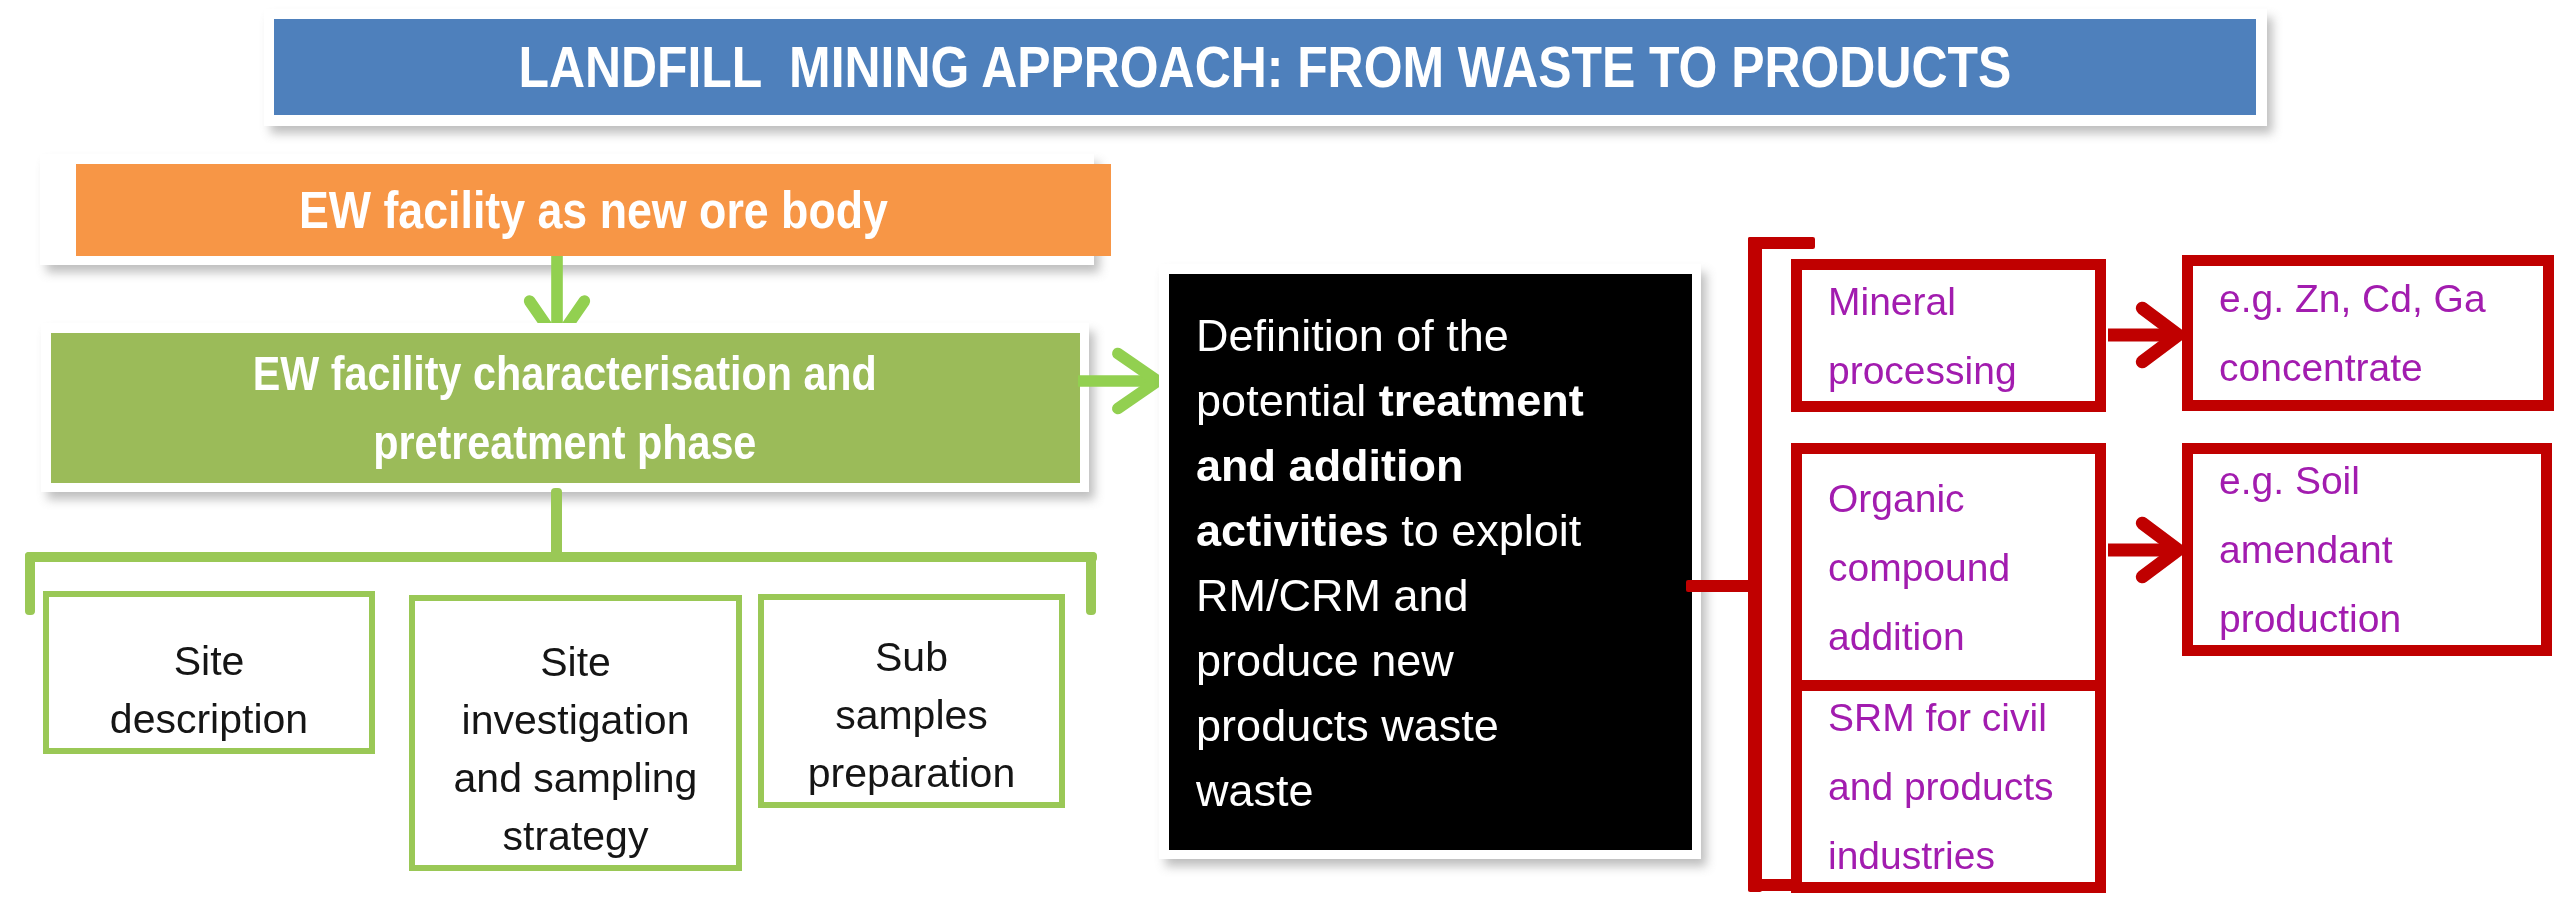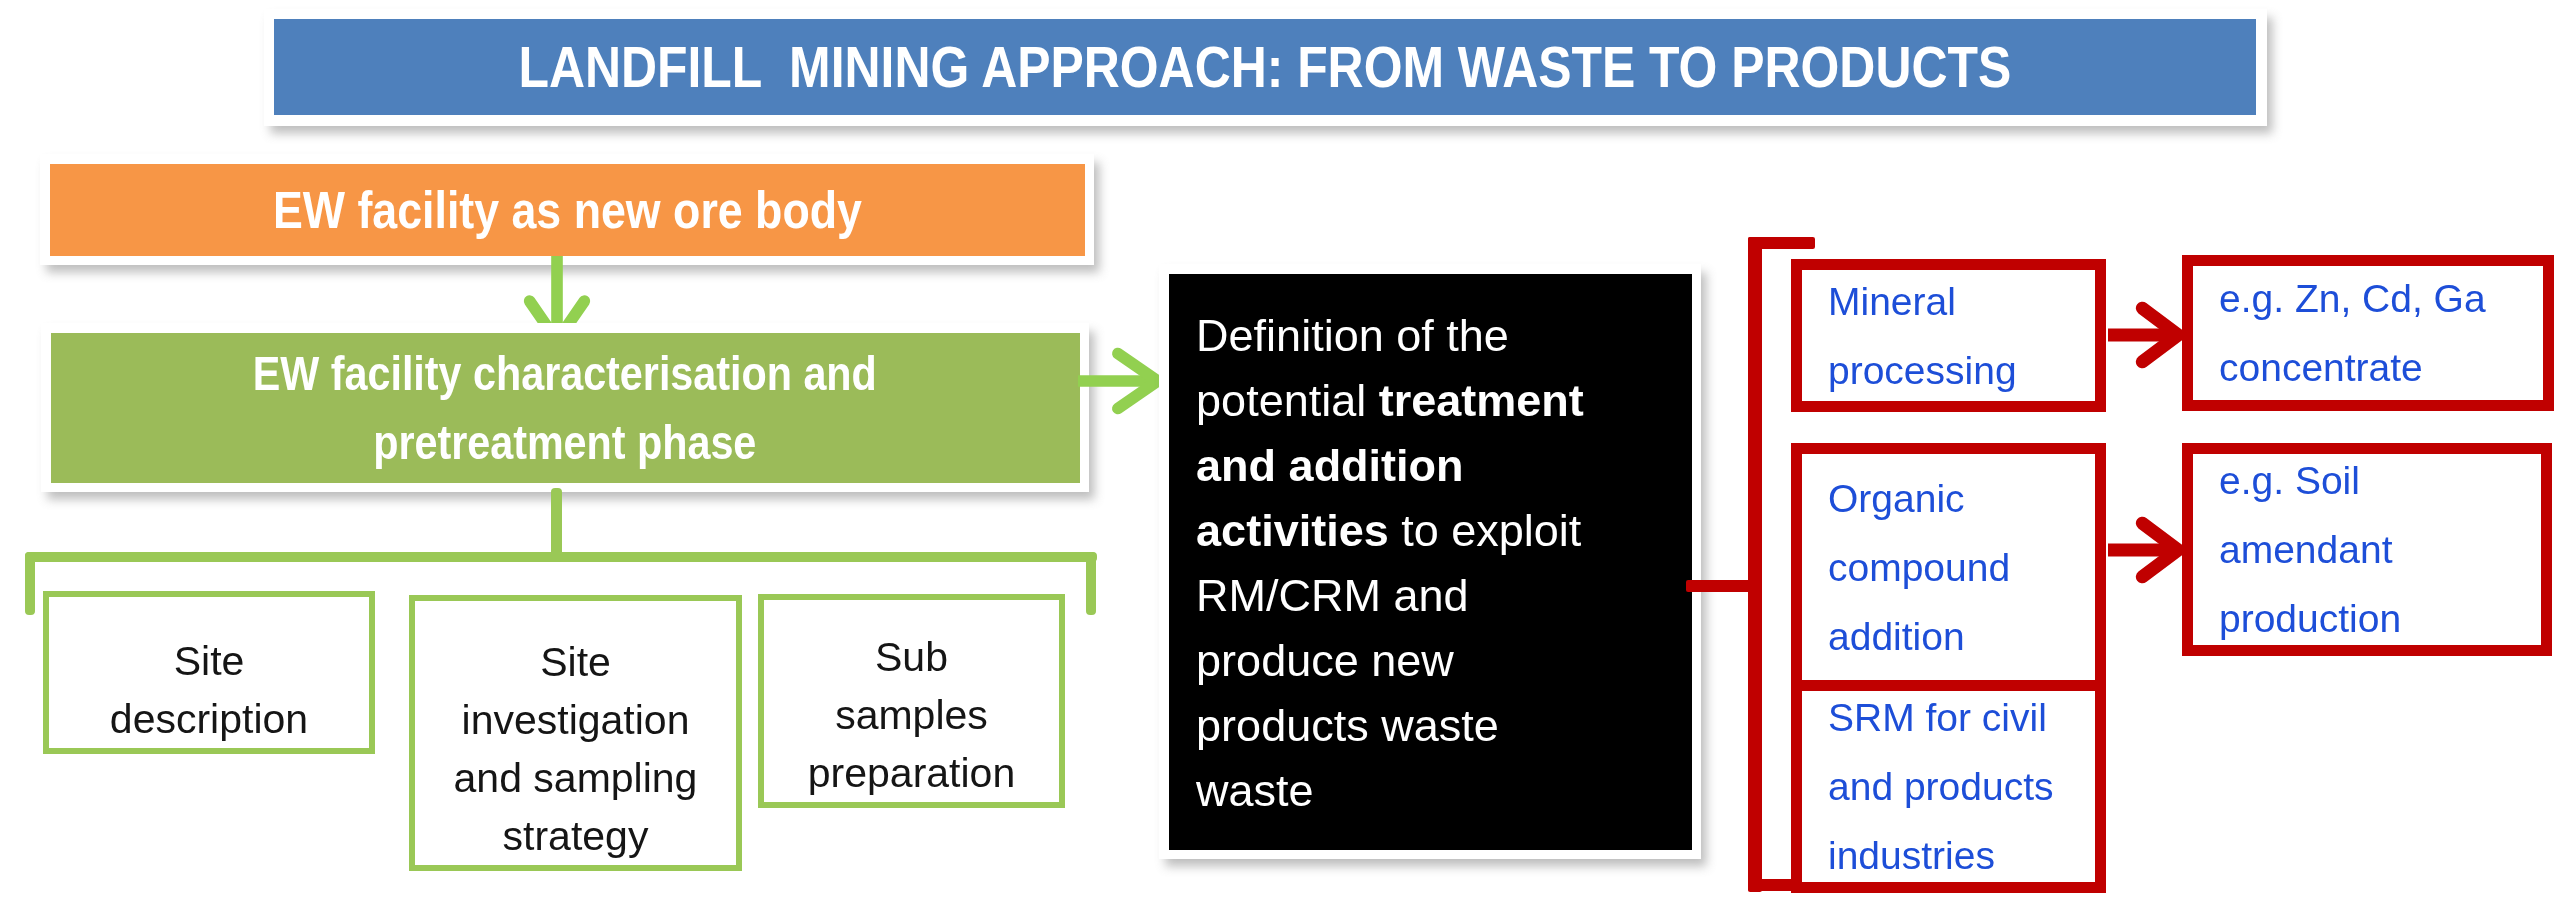--- a/index.html
+++ b/index.html
@@ -6,41 +6,41 @@
   body{width:2576px;height:911px;position:relative;font-family:"Liberation Sans",sans-serif;}
   .stage{position:absolute;inset:0;background:#fff;overflow:hidden;}
   .abs{position:absolute;}
 
   
   .framed{background:#fff;box-shadow:6.2px 7.6px 9.6px rgba(110,110,110,.45);}
   .fill{width:100%;height:100%;display:flex;flex-direction:column;align-items:center;justify-content:center;}
   .fill .line{text-align:center;color:#fff;font-weight:700;}
 
   .banner-fill{background:#4E80BC;}
-  .orange-fill{background:#F79646;}
+  .orange-fill{background:#F79646;margin-left:26px;}
   .green-fill{background:#9BBB59;}
   .red-fill{background:#000000;align-items:flex-start;justify-content:flex-start;}
 
   .banner-text{font-size:58px;line-height:96px;white-space:pre;}
   .orange-text{font-size:52px;line-height:92px;}
   .green-text{font-size:48px;line-height:69px;}
   .cx{display:inline-block;transform:scaleX(.86);transform-origin:50% 50%;}
 
   
   .red-text{padding:29px 0 0 27.5px;text-align:left;}
   .red-text .rline{color:#fff;font-size:45px;line-height:65px;font-weight:400;white-space:pre;}
   .red-text .b{font-weight:700;}
 
   
   .subbox{background:#fff;border:6.9px solid #9AC856;display:flex;flex-direction:column;align-items:center;justify-content:flex-end;}
   .subbox .sline{color:#151515;font-size:41px;line-height:58px;text-align:center;white-space:pre;}
 
   
   .redbox{background:#fff;border:11.7px solid #C00000;display:flex;flex-direction:column;align-items:flex-start;justify-content:center;padding-left:26px;box-sizing:border-box;}
-  .redbox .kline{color:#1d4ed8;font-size:39px;line-height:69px;text-align:left;white-space:pre;}
+  .redbox .kline{color:#a21caf;font-size:39px;line-height:69px;text-align:left;white-space:pre;}
 
   
   .gpiece{background:#9AC856;border-radius:4.1px;}
   .rpiece{background:#C00000;border-radius:2.1px;}
   svg{display:block;}
 </style>
 </head>
 <body>
 
 <div class="stage">

